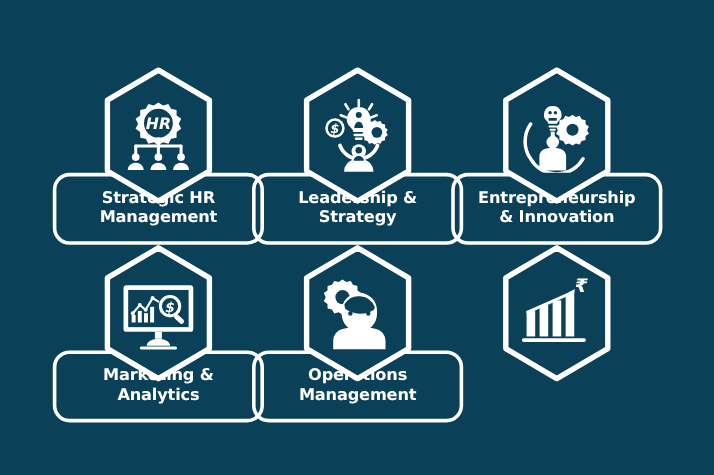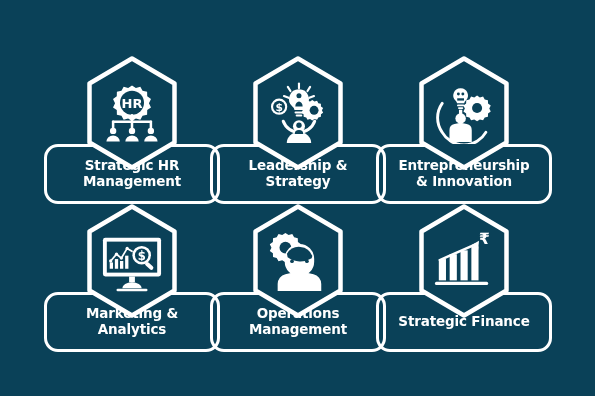--- a/index.html
+++ b/index.html
@@ -71,20 +71,21 @@
   }
   .hex-svg { display: block; width: 108px; height: 118px; }
 
   .icon-layer {
     position: absolute;
     left: 50%;
     top: 50%;
     transform: translate(-50%, -50%);
     width: 62px;
     height: 62px;
+    font-style: italic;
   }
   .icon-layer svg { display: block; width: 100%; height: 100%; }
 </style>
 </head>
 <body>
 
 <div id="board">
     <div class="card" style="left: 44px; top: 54px;">
       <div class="plate">
         <div class="plate-label">Strategic HR
@@ -265,23 +266,20 @@
   <g fill="#0a4158">
     <path d="M20.6 24.5 a14.6 14.6 0 0 1 26.2 2.4 l-0.7 2.2 a22 22 0 0 1-24.8-1.0z"></path>
     <circle cx="25.8" cy="32.2" r="1.9"></circle>
     <circle cx="41.2" cy="32.2" r="1.9"></circle>
   </g>
 </svg>
         </div>
       </div>
     </div>
     <div class="card" style="left: 376px; top: 202px;">
-      <div class="plate">
-        <div class="plate-label one-line">Strategic Finance</div>
-      </div>
       <div class="hex-wrap">
         <svg class="hex-svg" viewBox="0 0 108 118">
           <path d="M54 4.5 L96.5 29.5 L96.5 88.5 L54 113.5 L11.5 88.5 L11.5 29.5 Z" fill="#0a4158" stroke="#ffffff" stroke-width="4.5" stroke-linejoin="round"></path>
         </svg>
         <div class="icon-layer">
           <svg id="tpl-growth-barchart-arrow-rupee-icon" viewBox="0 0 64 64" xmlns="http://www.w3.org/2000/svg">
   <text x="53" y="14" text-anchor="middle" font-family="DejaVu Sans, Liberation Sans, sans-serif" font-size="16" font-weight="bold" fill="#ffffff">₹</text>
   <g stroke="#ffffff" stroke-width="2.6" fill="none" stroke-linecap="round" stroke-linejoin="round">
     <line x1="7" y1="31" x2="44.5" y2="14.5"></line>
   </g>

